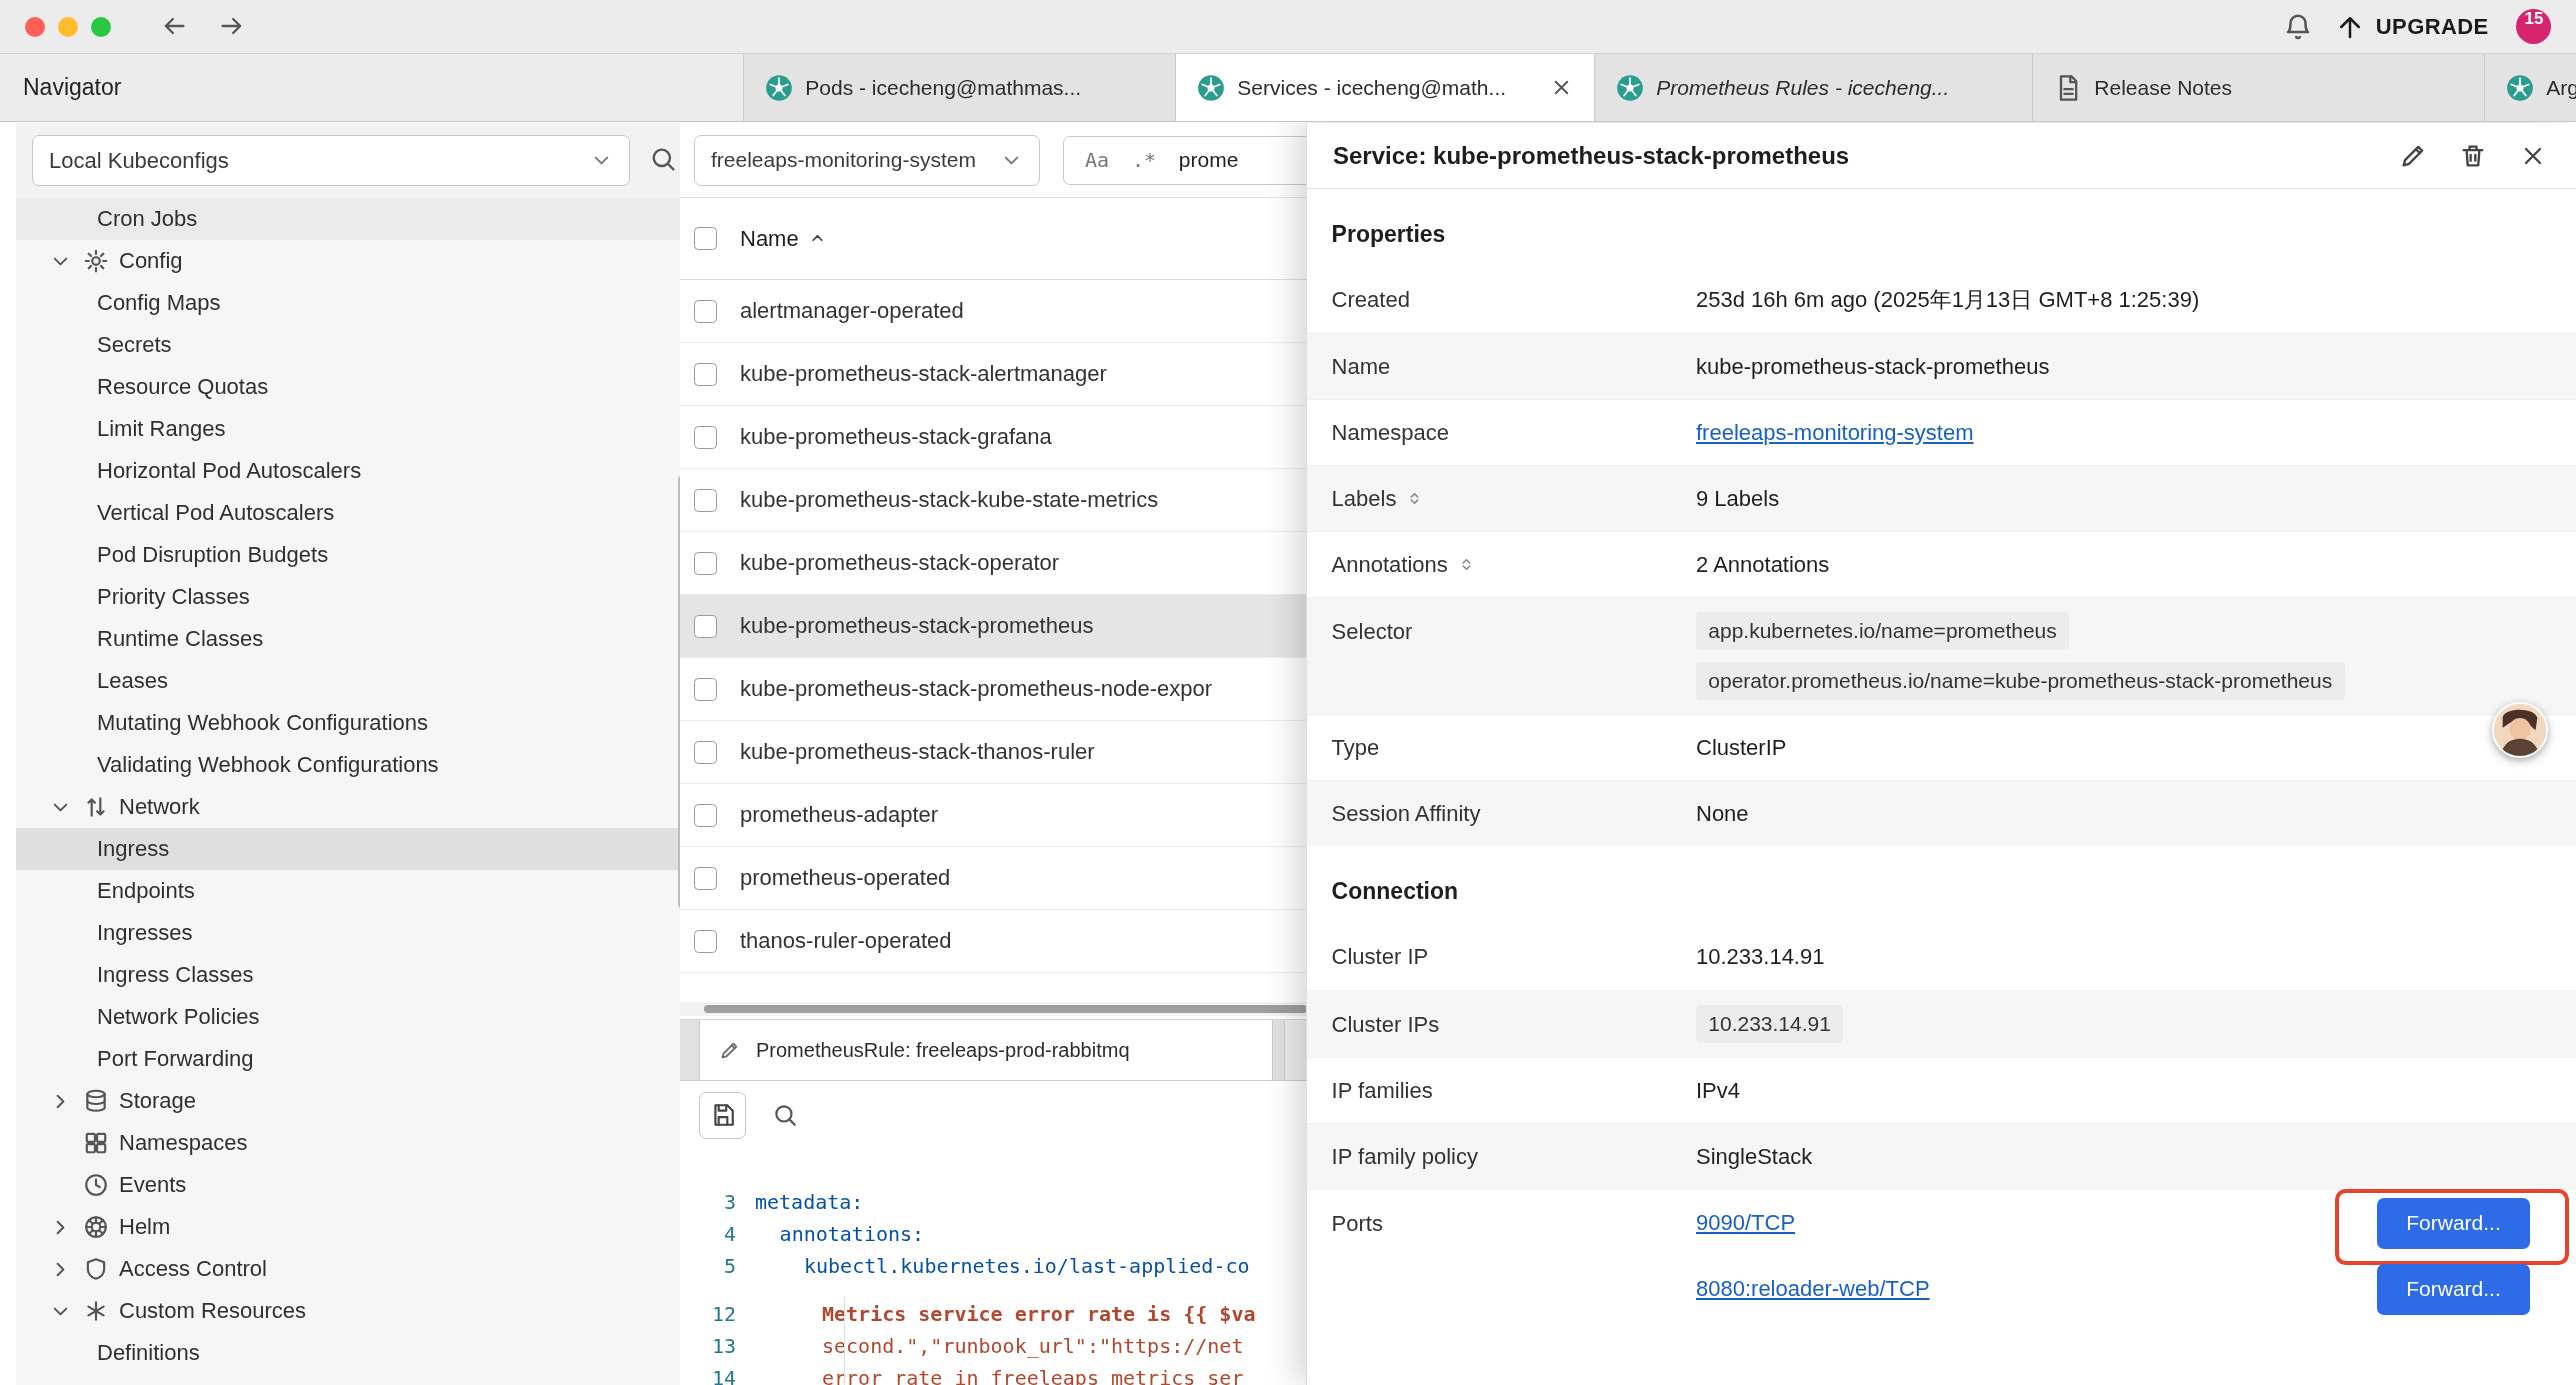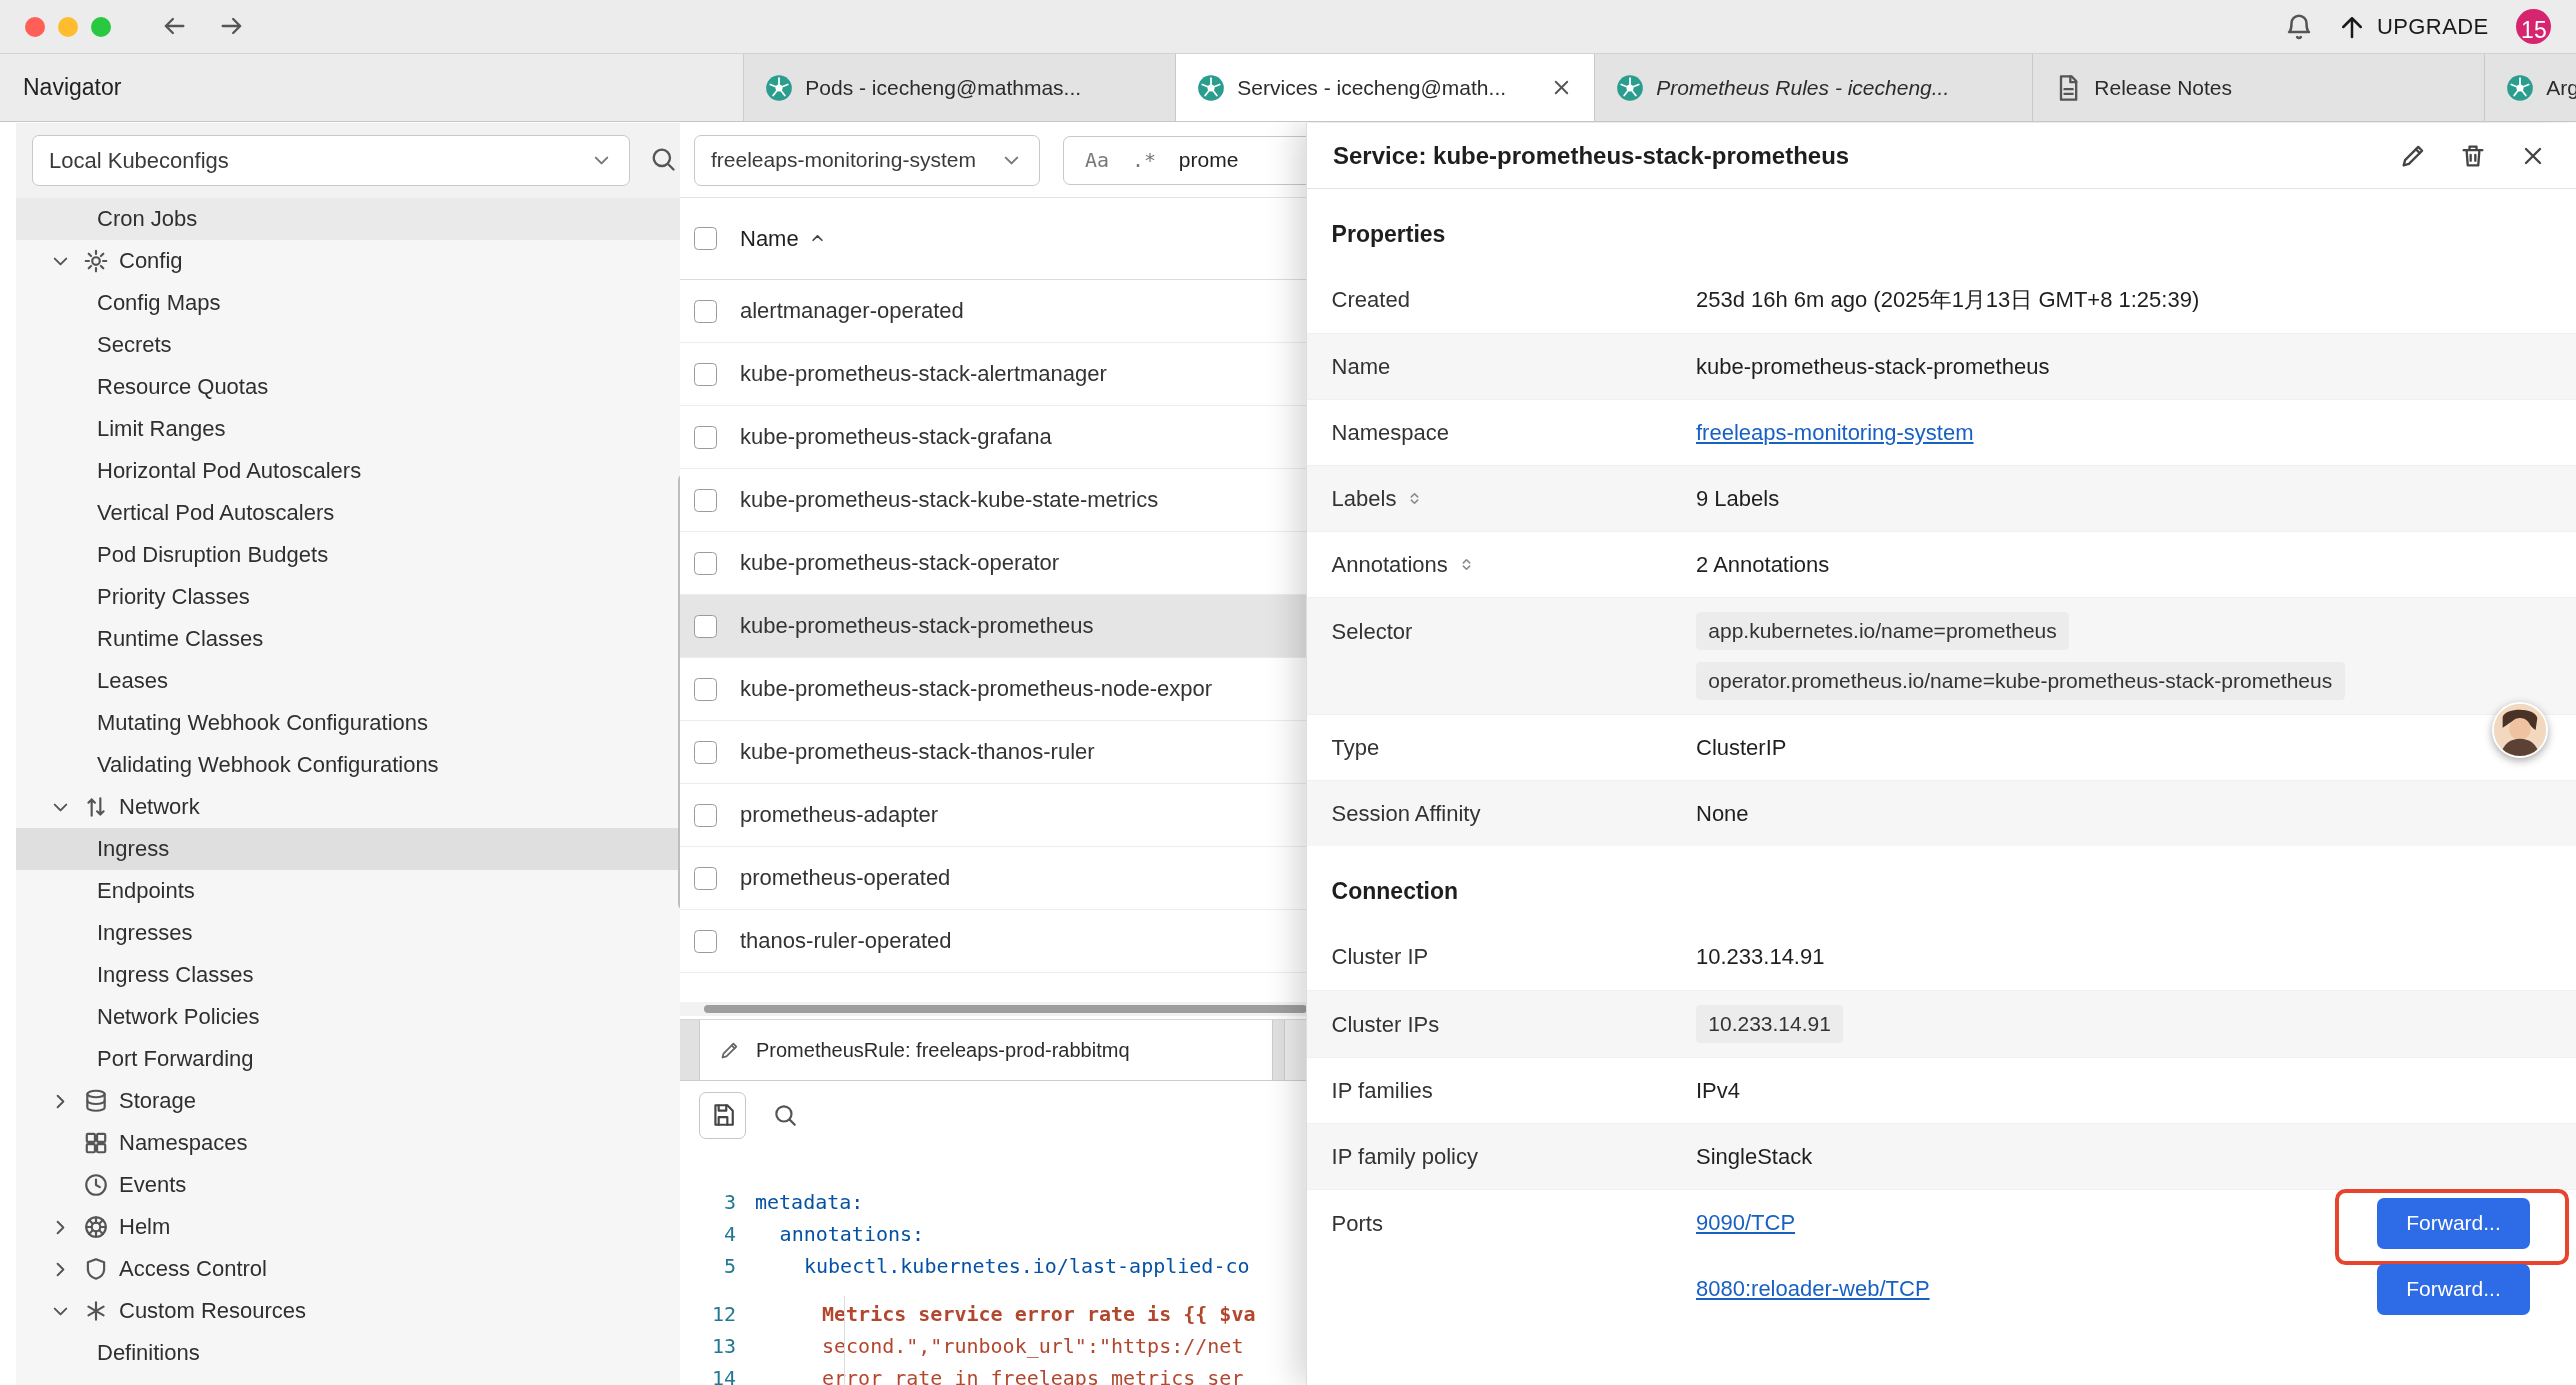--- a/index.html
+++ b/index.html
@@ -11,23 +11,23 @@
   button{font-family:inherit;cursor:pointer}
 
   
   .titlebar{position:absolute;top:0;left:0;right:0;height:54px;background:#ececec;border-bottom:0.9px solid #d2d2d2;display:flex;align-items:center;padding:0 24.6px;gap:19px;z-index:20}
   .traffic{display:flex;gap:13px;margin-right:24.6px}
   .dot{width:20px;height:20px;border-radius:50%;display:inline-block}
   .dot.red{background:#ff5f57}.dot.yellow{background:#febc2e}.dot.green{background:#28c840}
   .navbtn{background:none;border:none;width:39px;height:39px;padding:5.3px;color:#333}
   .tb-spacer{flex:1}
   .bellbtn{background:none;border:none;width:37px;height:37px;padding:3.5px;color:#222}
-  .upgrade{display:flex;align-items:center;gap:10.5px;background:none;border:none;font-size:22px;font-weight:400;color:#1a1a1a;letter-spacing:0.4px}
+  .upgrade{display:flex;align-items:center;gap:10.5px;background:none;border:none;font-size:22px;font-weight:700;color:#1a1a1a;letter-spacing:0.4px}
   .upgrade .icn{width:30px;height:30px;color:#1a1a1a}
-  .badge{width:35px;height:35px;border-radius:50%;background:#d6246e;color:#fff;font-size:23px;font-weight:400;display:flex;align-items:flex-end;justify-content:center;margin-left:8.8px}
+  .badge{width:35px;height:35px;border-radius:50%;background:#d6246e;color:#fff;font-size:17px;font-weight:700;display:flex;align-items:flex-start;justify-content:center;margin-left:8.8px}
 
   
   .tabstrip{position:absolute;top:54px;left:0;right:0;height:68px;background:#dcdcdc;display:flex;border-bottom:0.9px solid #c6c6c6;z-index:20}
   .nav-title{width:744px;flex:none;background:#ececec;display:flex;align-items:center;padding-left:23px;font-size:23px;color:#222;border-right:0.9px solid #cdcdcd}
   #tabs{display:flex;flex:1;min-width:0;overflow:hidden}
   .tab{display:flex;align-items:center;gap:12.3px;padding:0 21px;border-right:0.9px solid #c9c9c9;background:#e3e3e3;flex:none;min-width:0;overflow:hidden}
   .tab.active{background:#fff}
   .tab.italic .tab-label{font-style:italic}
   .tab-label{font-size:21px;color:#2c2c2c;white-space:nowrap;overflow:hidden;text-overflow:ellipsis;flex:1}
   .tab-ico{width:28px;height:28px;flex:none}

